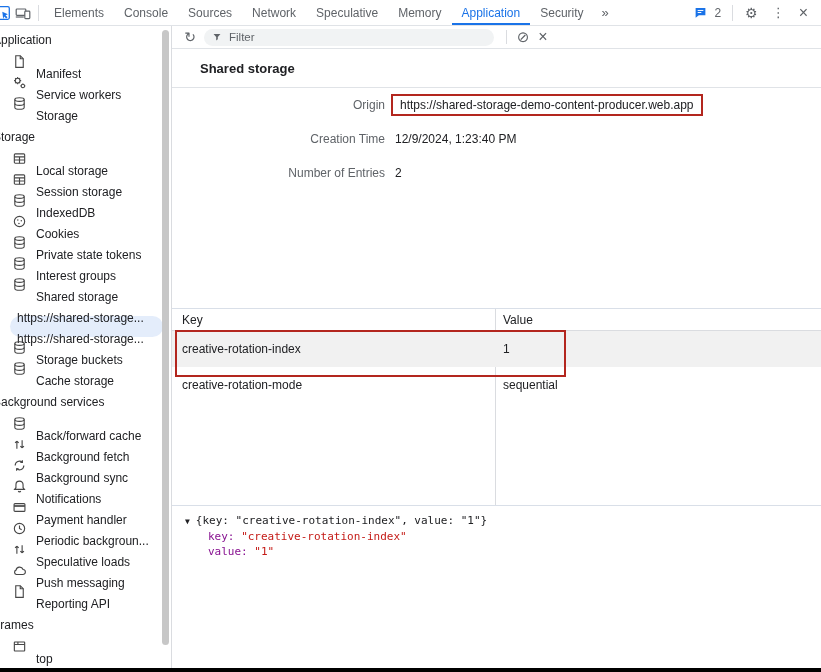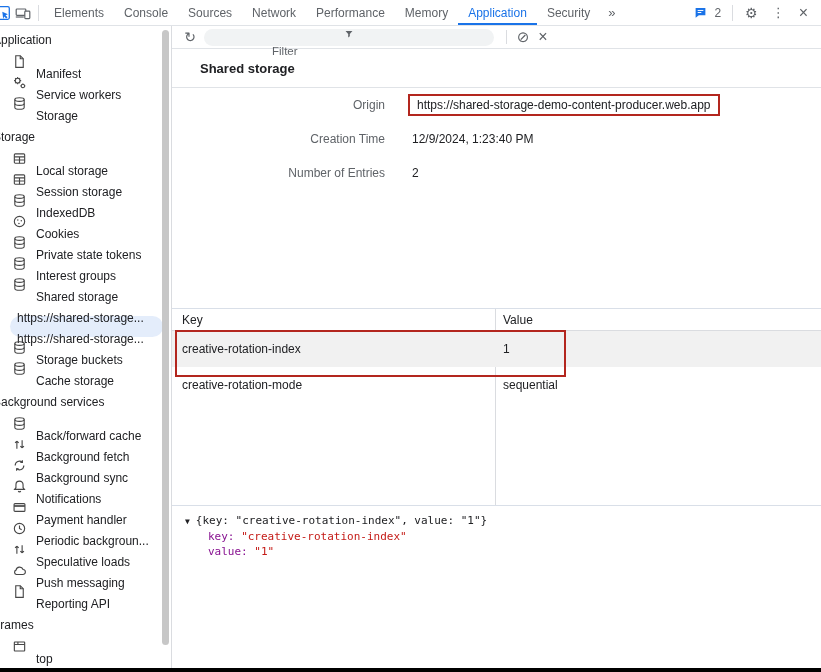--- a/index.html
+++ b/index.html
@@ -48,30 +48,30 @@
   .tree-item.selected { background:var(--selected-bg); border-radius:11px; margin:0 8px 0 10px;
                         padding-left:7px; }
   .scroll-thumb { position:absolute; right:2px; top:4px; width:7px; height:615px;
                   background:var(--scrollbar); border-radius:4px; }
   
   .main { flex:1; display:flex; flex-direction:column; background:#fff; position:relative; min-width:0; }
   .toolbar { height:23px; flex:none; display:flex; align-items:center; border-bottom:1px solid var(--border);
              padding-left:8px; }
   .tb-btn { color:var(--muted); width:20px; display:flex; justify-content:center; font-size:14px; }
   .filter-pill { width:290px; height:17px; background:#f1f3f4; border-radius:9px; display:flex;
-                 align-items:center; padding:0 8px; gap:5px; margin-left:4px;flex-direction:column; }
+                 align-items:center; padding:0 8px; gap:5px; margin-left:4px; }
   .filter-pill svg { width:10px; height:10px; color:var(--muted); flex:none; }
   .filter-input { border:none; background:transparent; outline:none; flex:1; font:11.5px "Liberation Sans",sans-serif;
                   color:#202124; }
   .filter-input::placeholder { color:var(--muted); }
   .tb-sep { width:1px; height:14px; background:#dadce0; margin:0 6px 0 12px; }
   .heading-row { height:39px; flex:none; display:flex; align-items:center; padding-left:28px;
                  border-bottom:1px solid var(--border); font-size:13px; font-weight:700; }
   .meta { height:220px; flex:none; }
-  .meta-row { height:34px; display:flex; align-items:center;gap:17px; }
+  .meta-row { height:34px; display:flex; align-items:center; }
   .meta-label { width:213px; flex:none; display:flex; justify-content:flex-end; align-items:center;
                 gap:4px; color:var(--muted); text-align:right; }
   .info-glyph { color:var(--muted); font-size:12px; }
   .meta-value { margin-left:10px; display:flex; align-items:center; gap:7px; color:#202124; }
   .annotated-box { border:2px solid var(--annotation); padding:2px 7px; margin-left:-4px; }
   .reset-glyph { color:#444; font-size:13px; cursor:default; }
   
   .dtable { flex:none; border-top:1px solid var(--table-border); border-bottom:1px solid var(--table-border);
             position:relative; }
   .col-divider { position:absolute; left:323px; top:0; bottom:0; width:1px; background:#dadce0; }
@@ -112,21 +112,21 @@
           <rect x="9.8" y="6.2" width="5" height="7.4" rx=".8" fill="#fff"></rect>
         </svg>
       </span>
     <span class="v-sep"></span>
   </div>
   <div class="tabs" id="tabs">
       <div class="tab">Elements</div>
       <div class="tab">Console</div>
       <div class="tab">Sources</div>
       <div class="tab">Network</div>
-      <div class="tab">Performance</div>
+      <div class="tab">Speculative</div>
       <div class="tab">Memory</div>
       <div class="tab active">Application</div>
       <div class="tab">Security</div>
     </div>
   <div class="tab-overflow">»</div>
   <div class="tb-right">
     <span class="console-badge">
       <span class="top-icon" id="bubble-ic">
           <svg viewBox="0 0 16 16">
             <path d="M2 2.5h12v9H6l-4 3z" fill="#1a73e8"></path>

